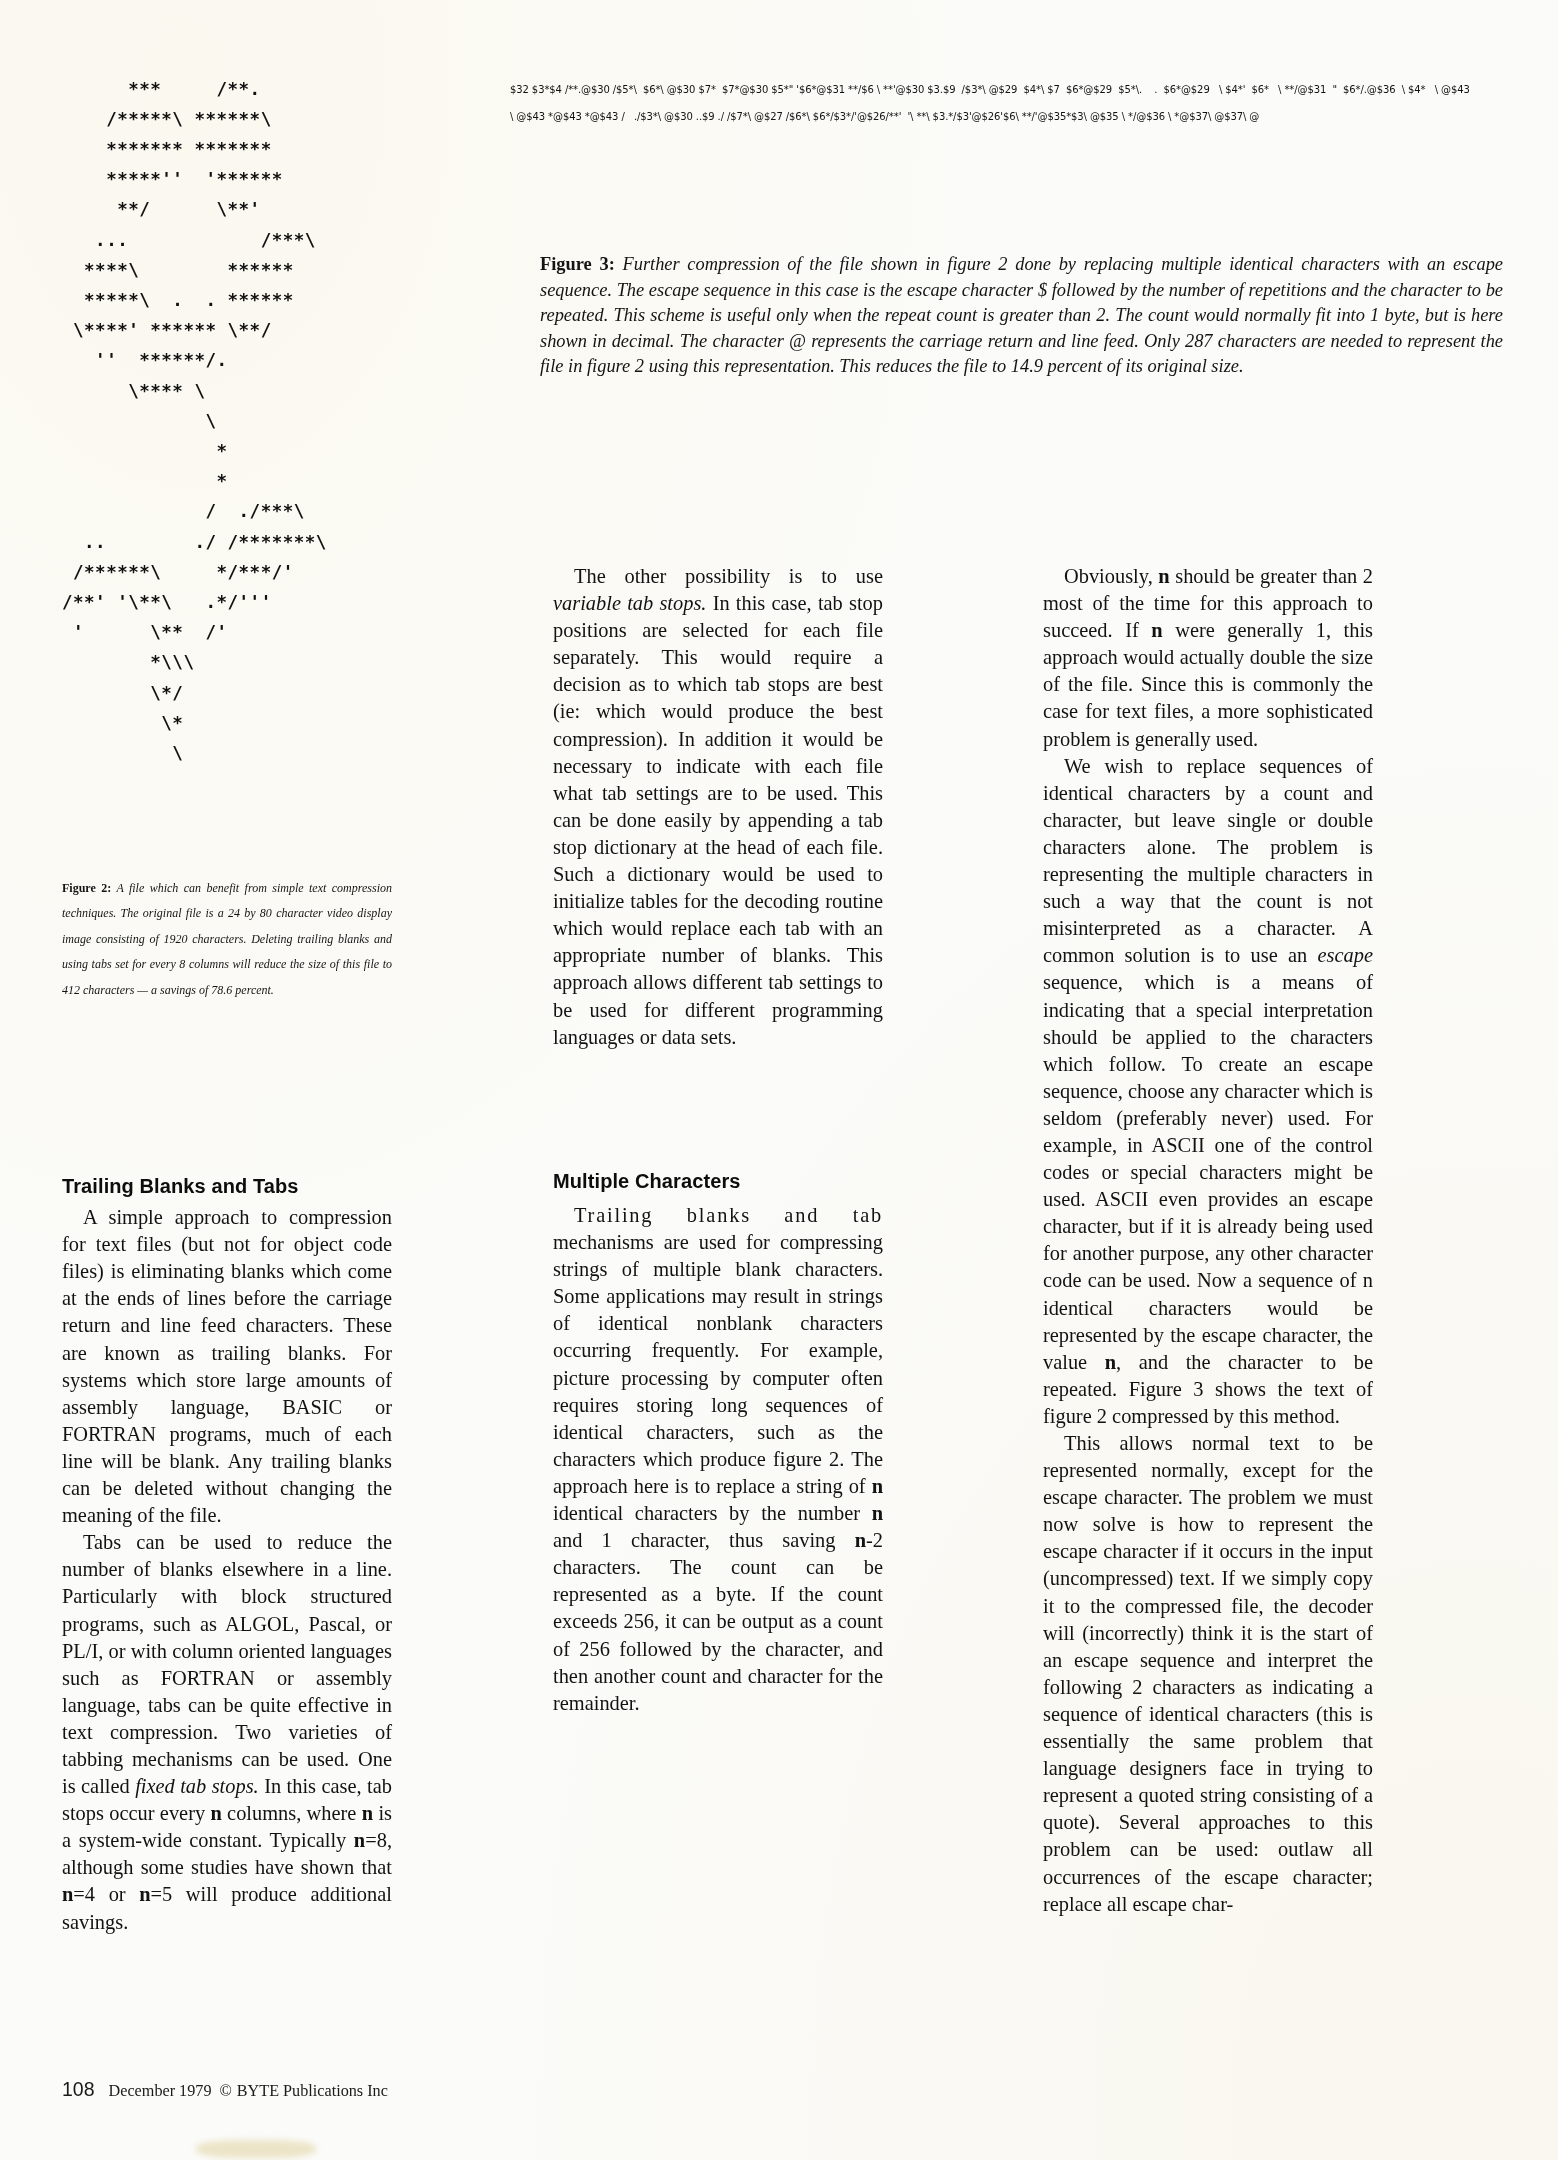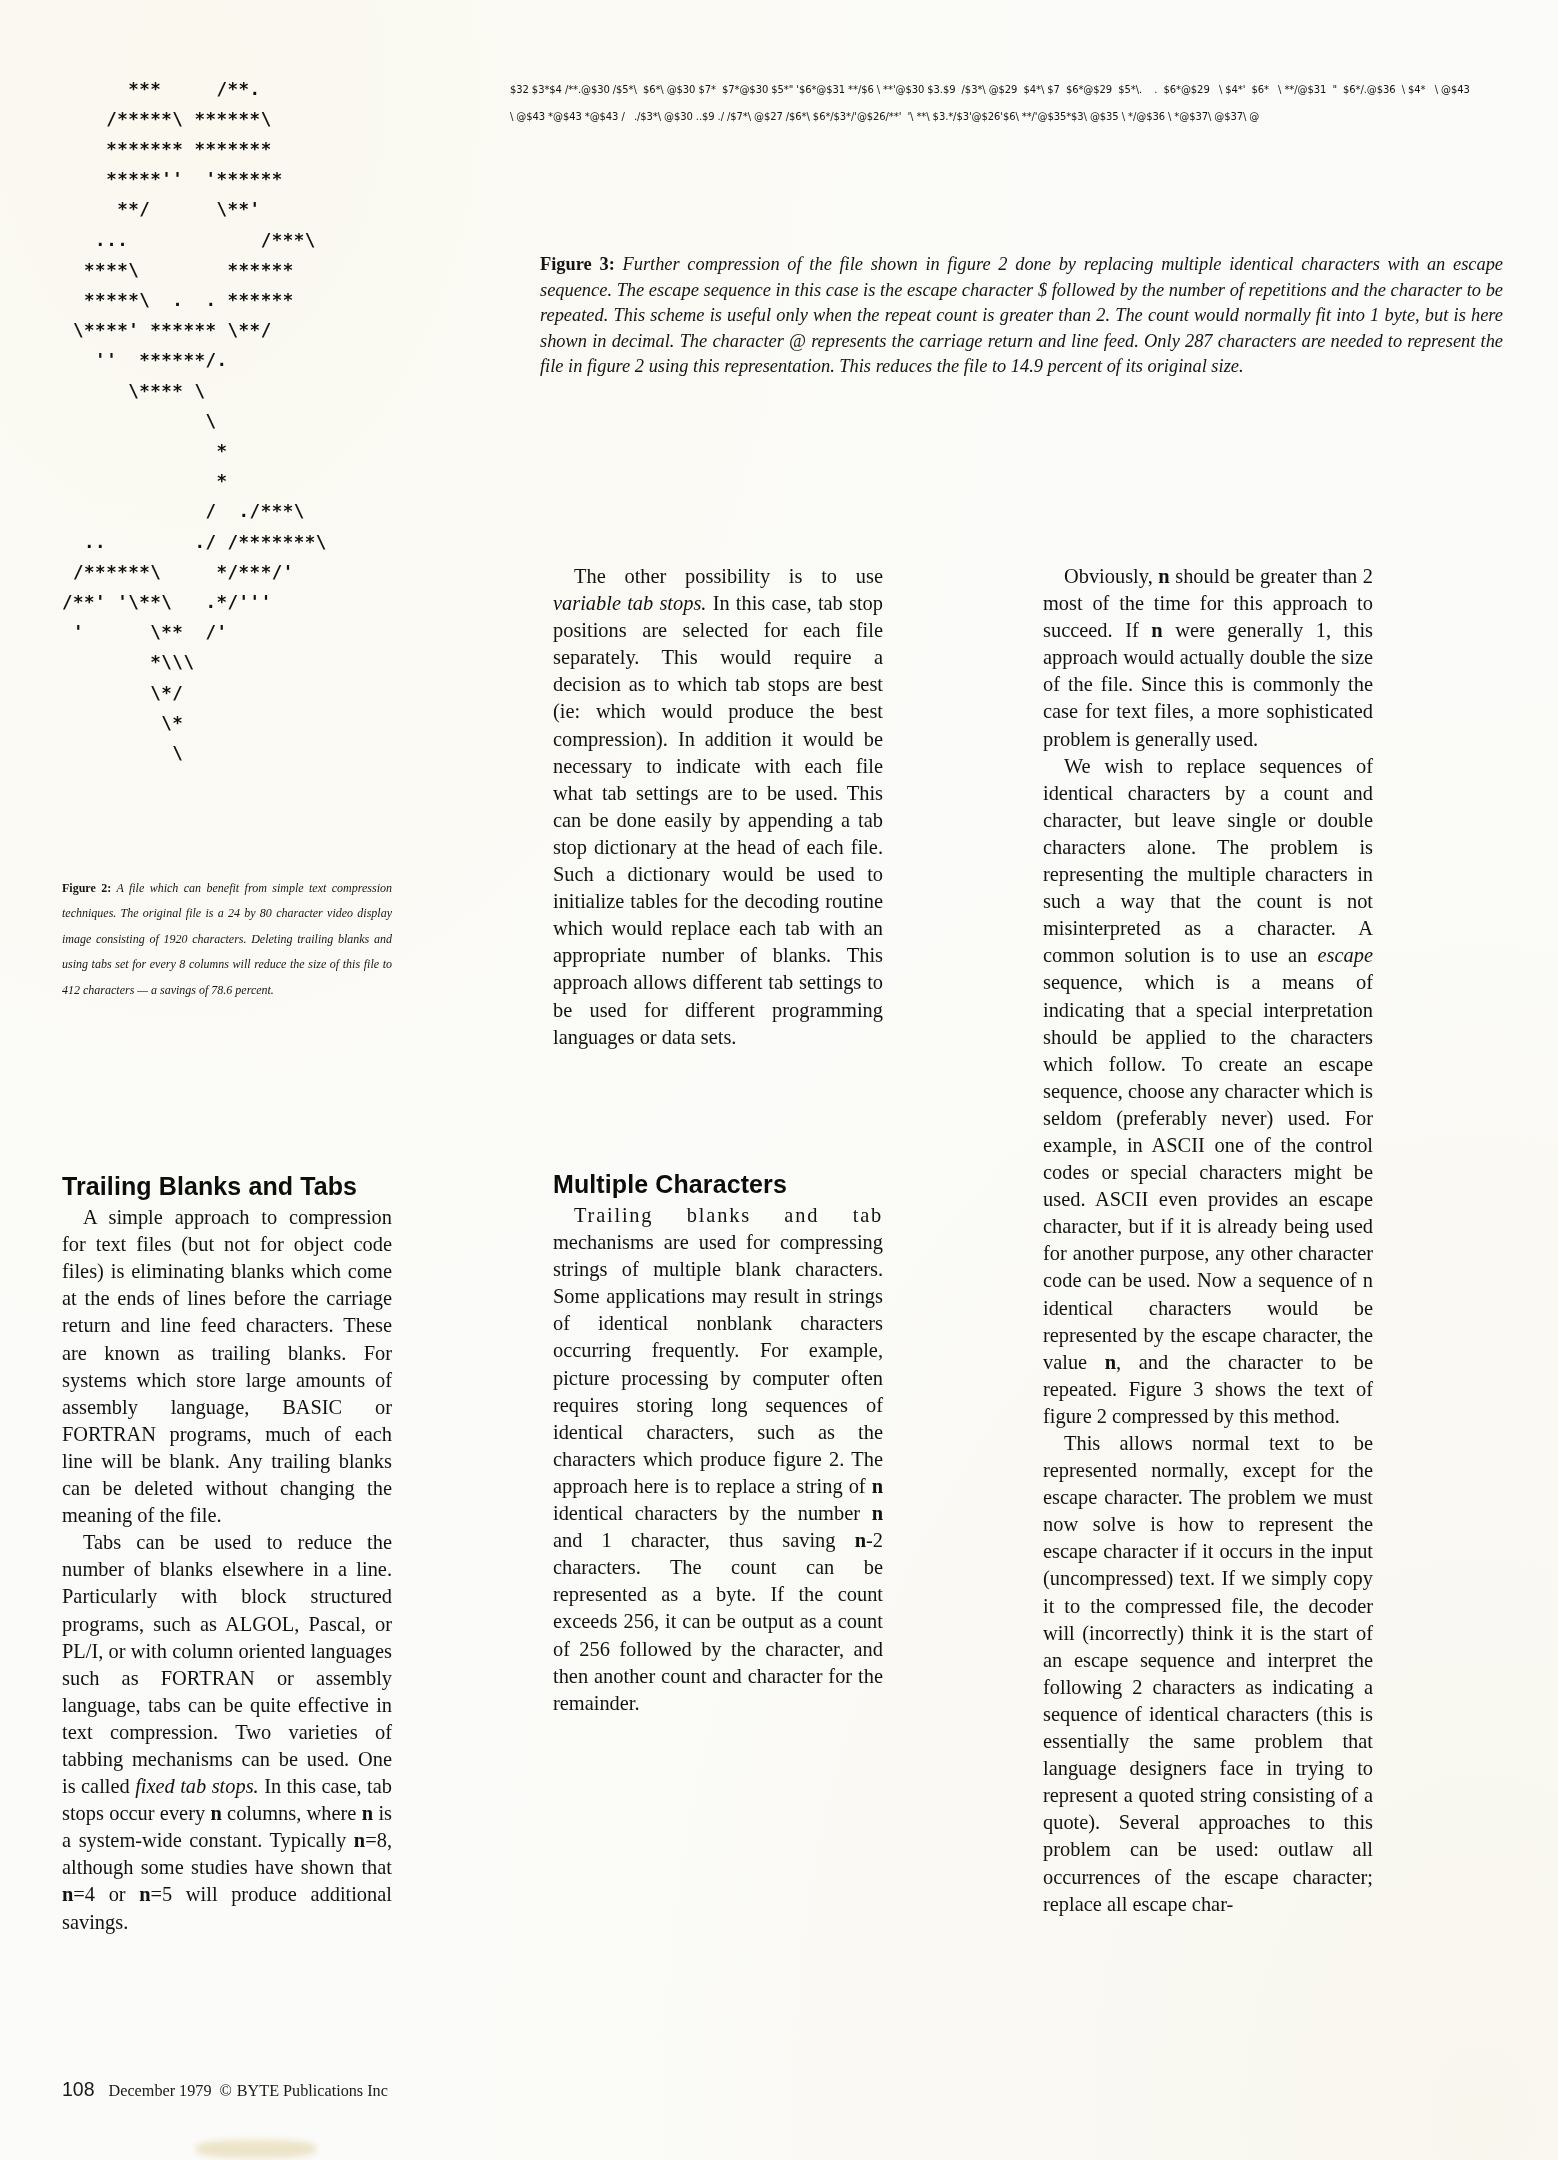--- a/index.html
+++ b/index.html
@@ -104,21 +104,21 @@
     color: #121212;
     hyphens: manual;
   }
   .col p {
     margin: 0;
     text-indent: 21px;
   }
 
   h2.section-head {
     font-family: "Liberation Sans", sans-serif;
-    font-size: 25px;
+    font-size: 20px;
     font-weight: 700;
     margin: 0 0 4px 0;
     letter-spacing: 0.1px;
     color: #0d0d0d;
     text-align: left;
   }
 
   .spaced {
     letter-spacing: 1.8px;
     word-spacing: 6px;

